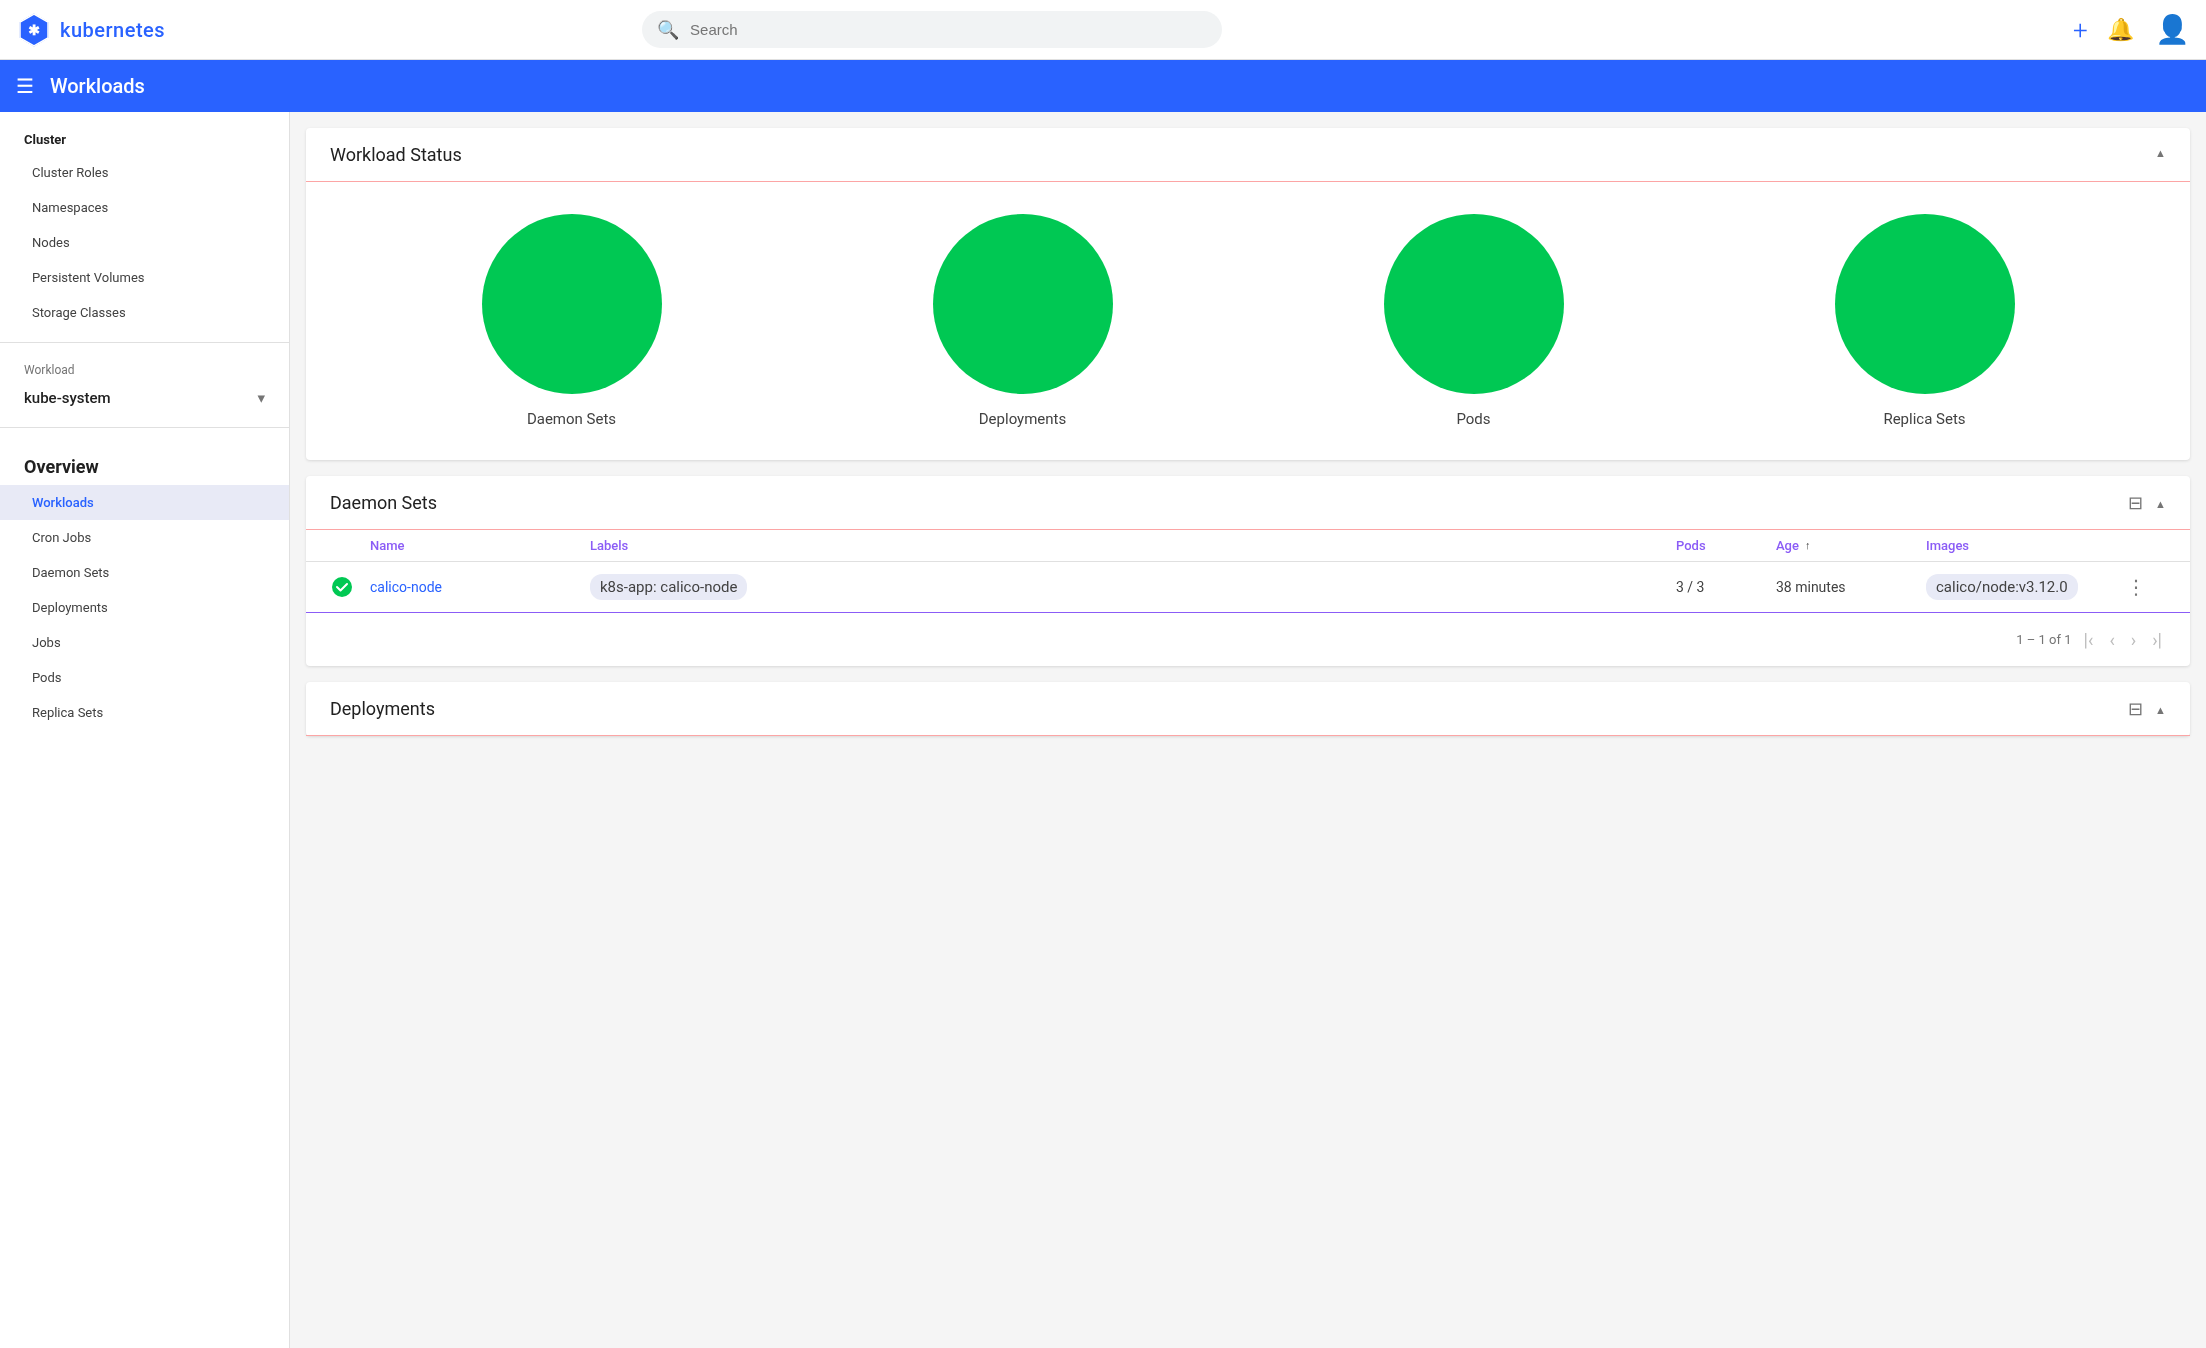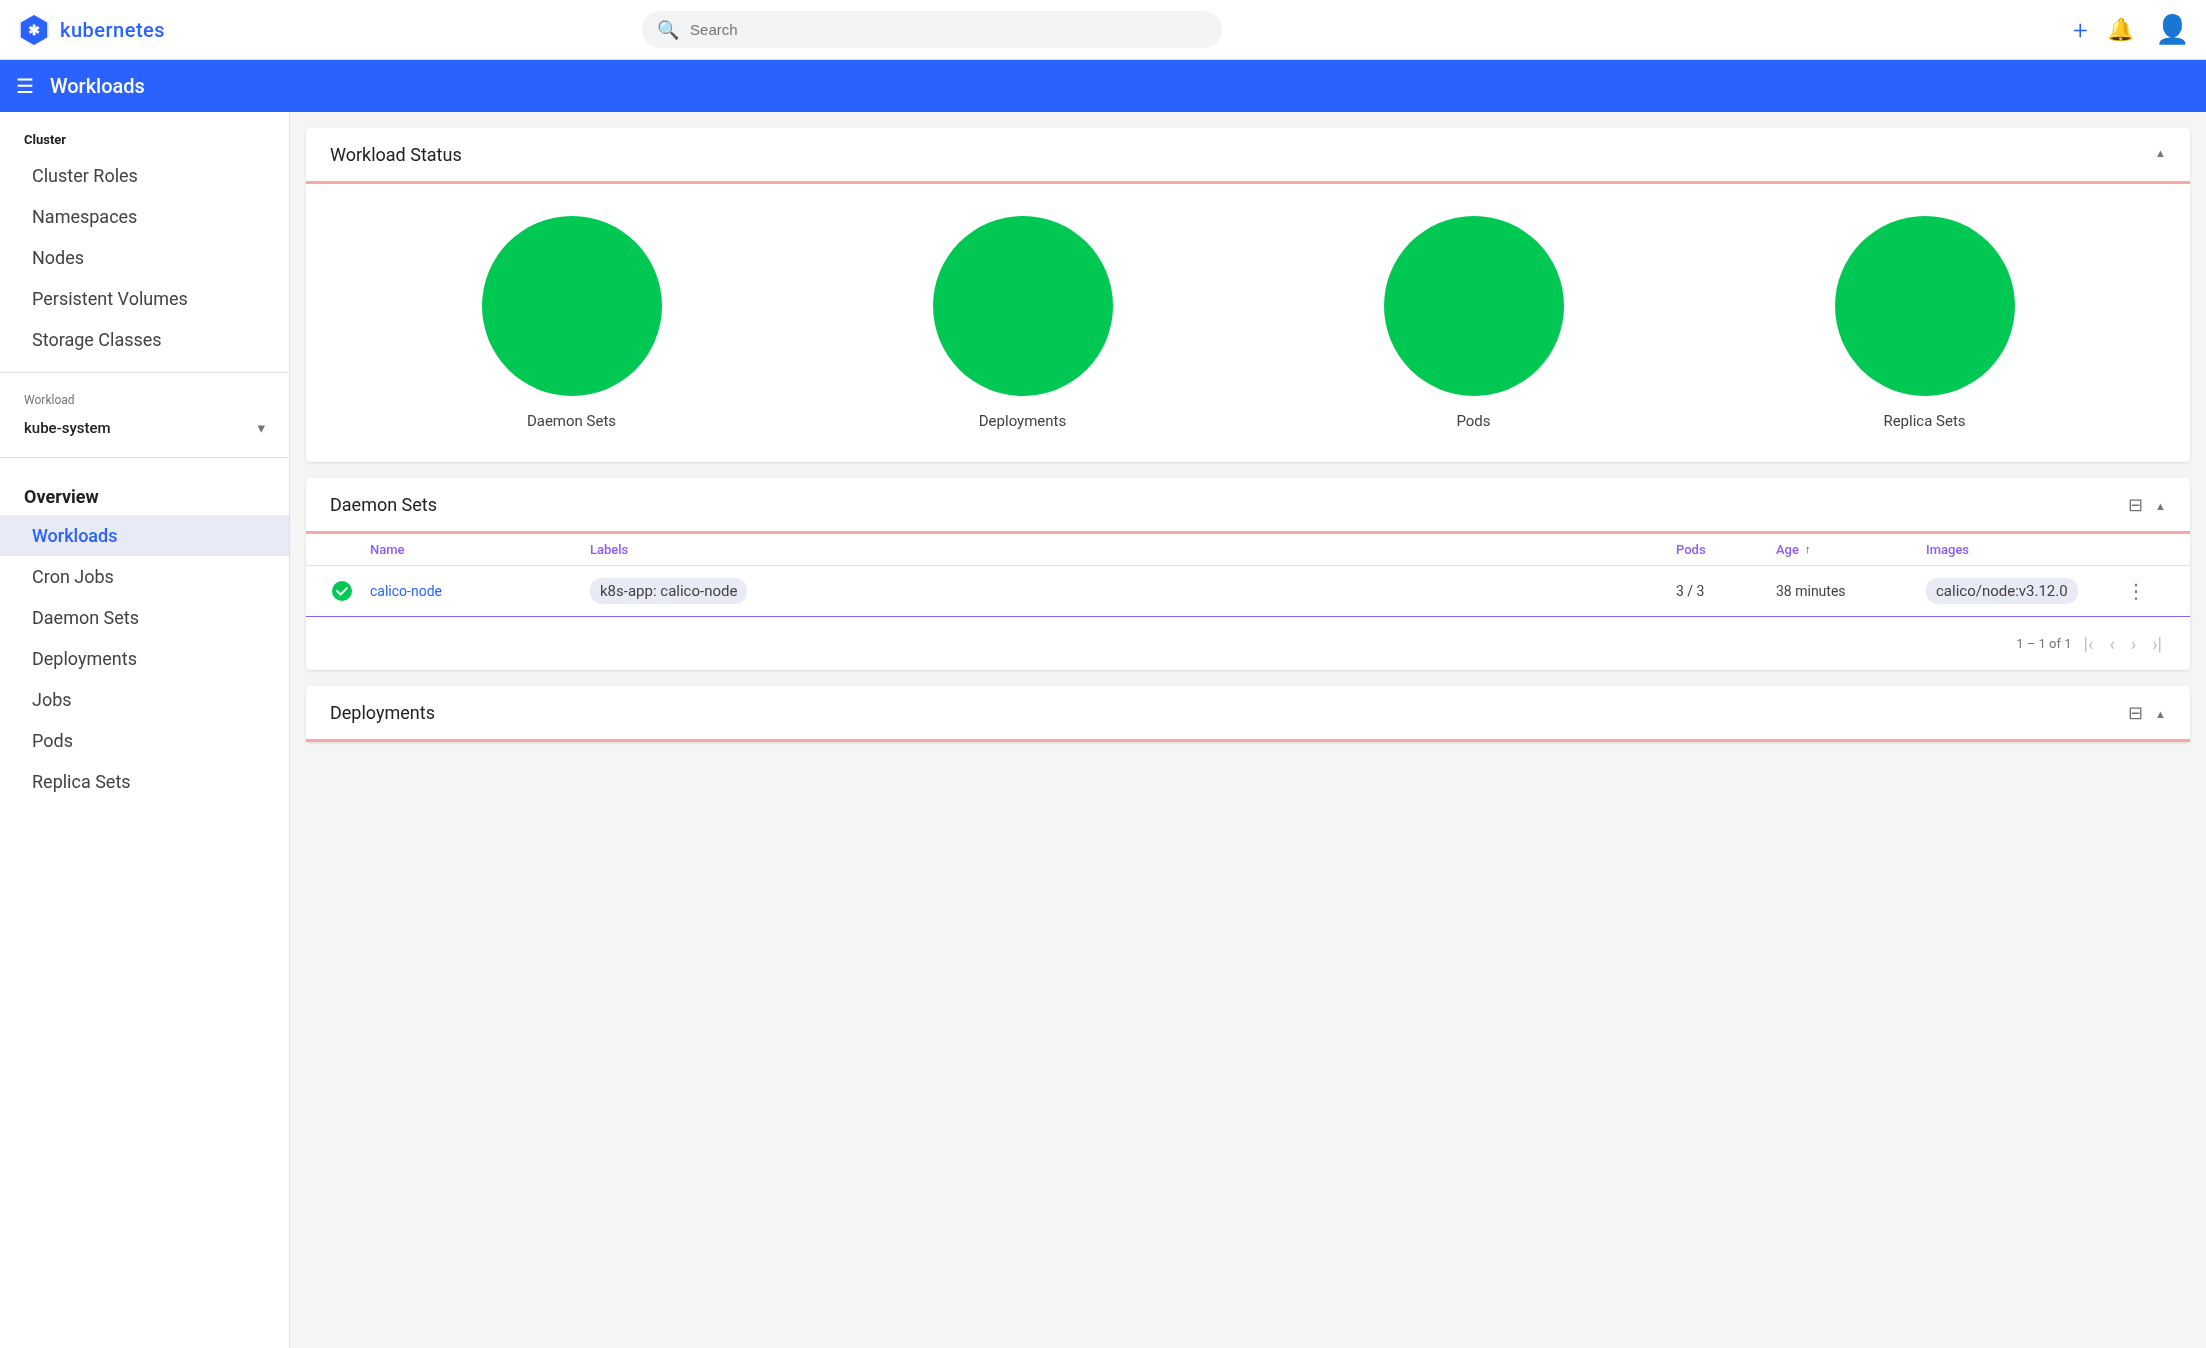--- a/index.html
+++ b/index.html
@@ -110,21 +110,21 @@
     .sidebar-section-header {
       font-size: 13px;
       font-weight: 700;
       color: #212121;
       padding: 20px 24px 8px;
     }
     .sidebar-item {
       padding: 10px 24px 10px 32px;
       cursor: pointer;
       color: #424242;
-      font-size: 18px;
+      font-size: 13px;
     }
     .sidebar-item.active {
       color: #2962ff;
       background: #e8eaf6;
       font-weight: 500;
     }
     .sidebar-divider {
       border: none;
       border-top: 1px solid #e0e0e0;
       margin: 12px 0;
@@ -163,21 +163,21 @@
       background: #fff;
       border-radius: 4px;
       box-shadow: 0 1px 3px rgba(0,0,0,0.12);
       margin-bottom: 16px;
     }
     .card-header {
       display: flex;
       align-items: flex-start;
       justify-content: space-between;
       padding: 16px 24px;
-      border-bottom: 3px solid #fca5a5;
+      border-bottom: 1px solid #fca5a5;
     }
     .card-title {
       font-size: 18px;
       font-weight: 400;
       color: #212121;
     }
     .card-header-actions {
       display: flex;
       align-items: center;
       gap: 12px;

